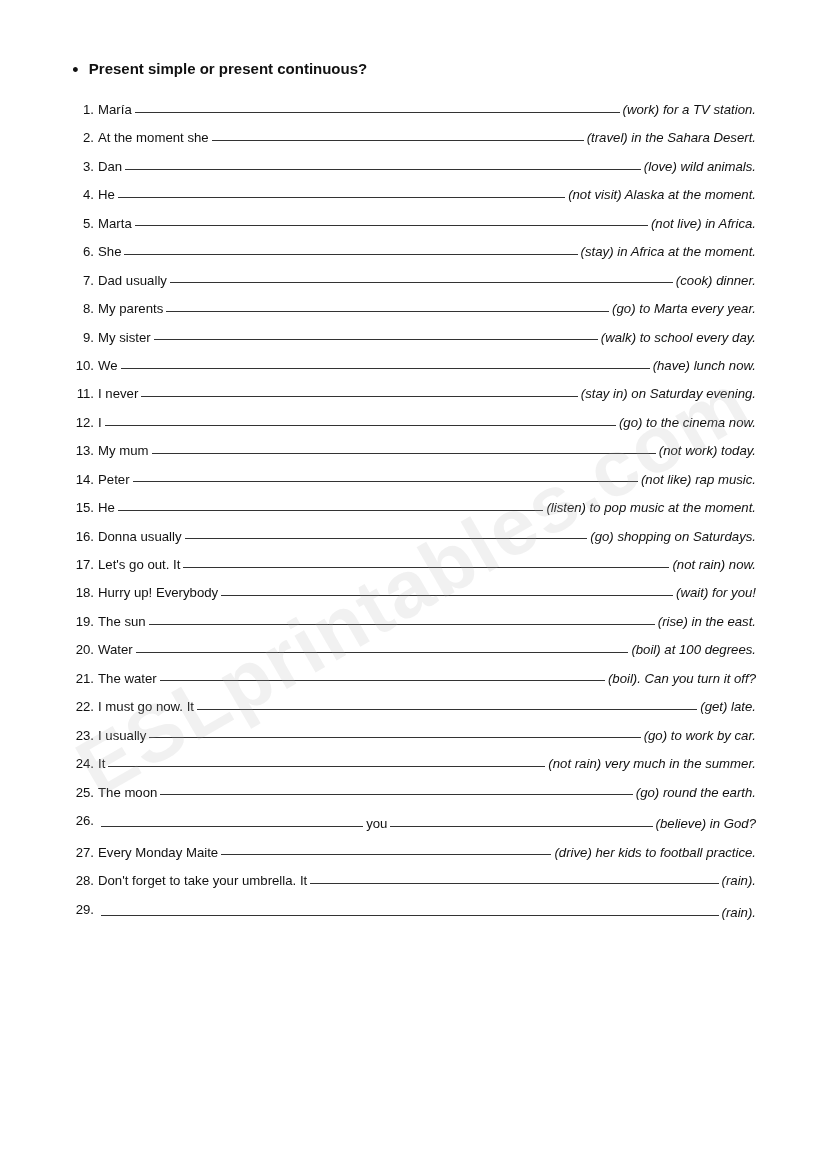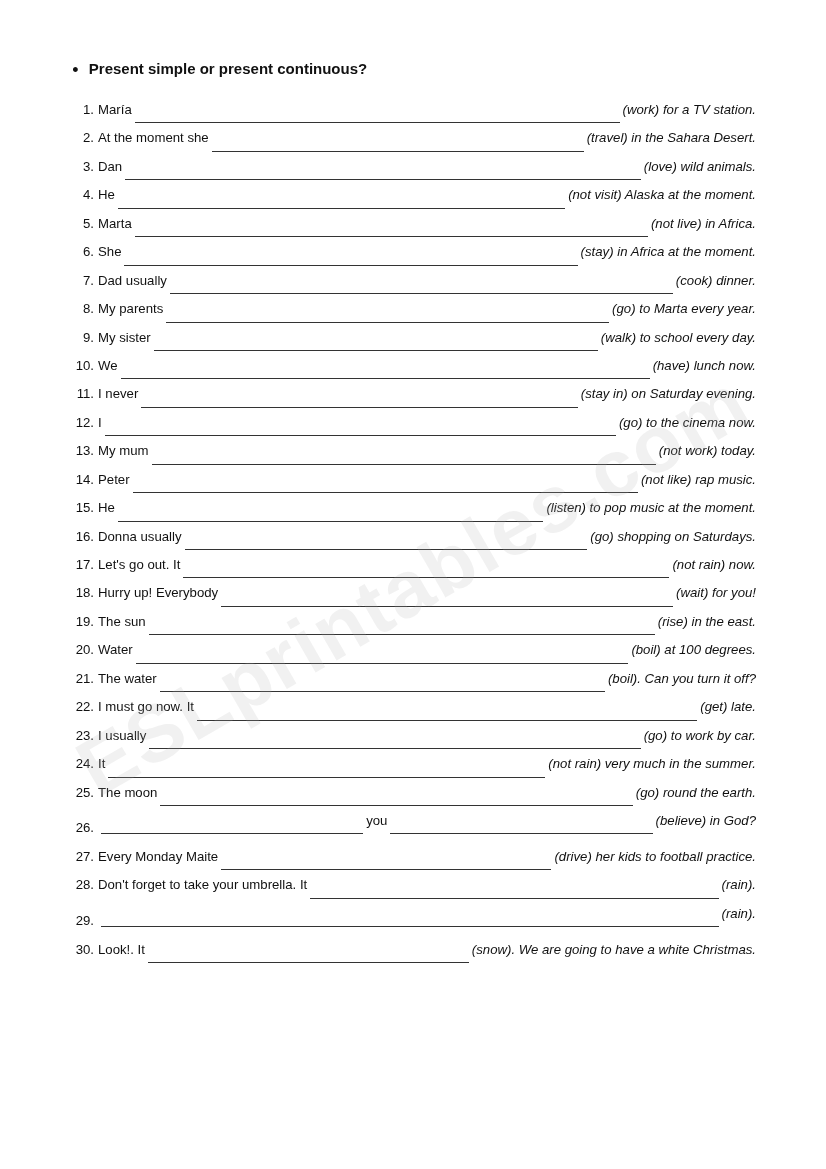--- a/index.html
+++ b/index.html
@@ -63,21 +63,21 @@
     .item-number {
       min-width: 28px;
       text-align: right;
       padding-right: 4px;
       flex-shrink: 0;
     }
     .item-content {
       flex: 1;
       display: flex;
       flex-wrap: wrap;
-      align-items: flex-end;
+      align-items: center;
       gap: 0px;
     }
     .blank-line {
       display: inline-block;
       border-bottom: 1px solid #333;
       min-width: 60px;
       flex: 1;
       margin: 0 3px;
       position: relative;
       bottom: -2px;
@@ -327,23 +327,15 @@
         <span class="hint word"> (rain).</span>
       </span>
     </li>
     <li class="exercise-item">
       <span class="item-number">29.</span>
       <span class="item-content">
         <span class="blank-line"></span>
         <span class="hint word"> (rain).</span>
       </span>
     </li>
-    <li class="exercise-item">
-      <span class="item-number">30.</span>
-      <span class="item-content">
-        <span class="word">Look!. It </span>
-        <span class="blank-line"></span>
-        <span class="hint word"> (snow). We are going to have a white Christmas.</span>
-      </span>
-    </li>
   </ol>
 
 <div class="watermark">ESLprintables.com</div>
 
 </body></html>

